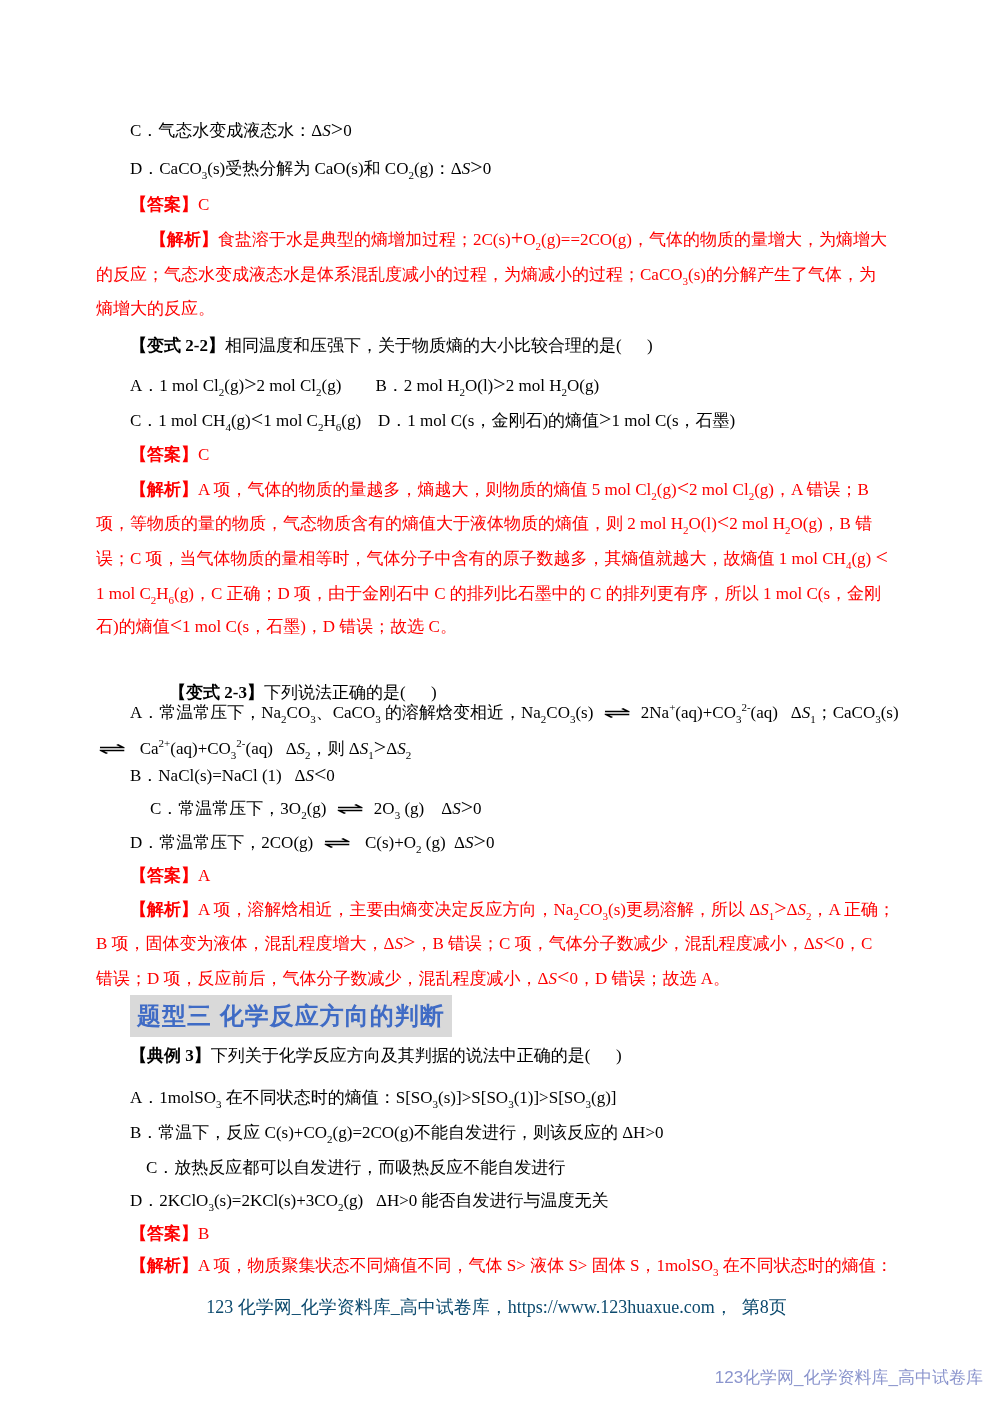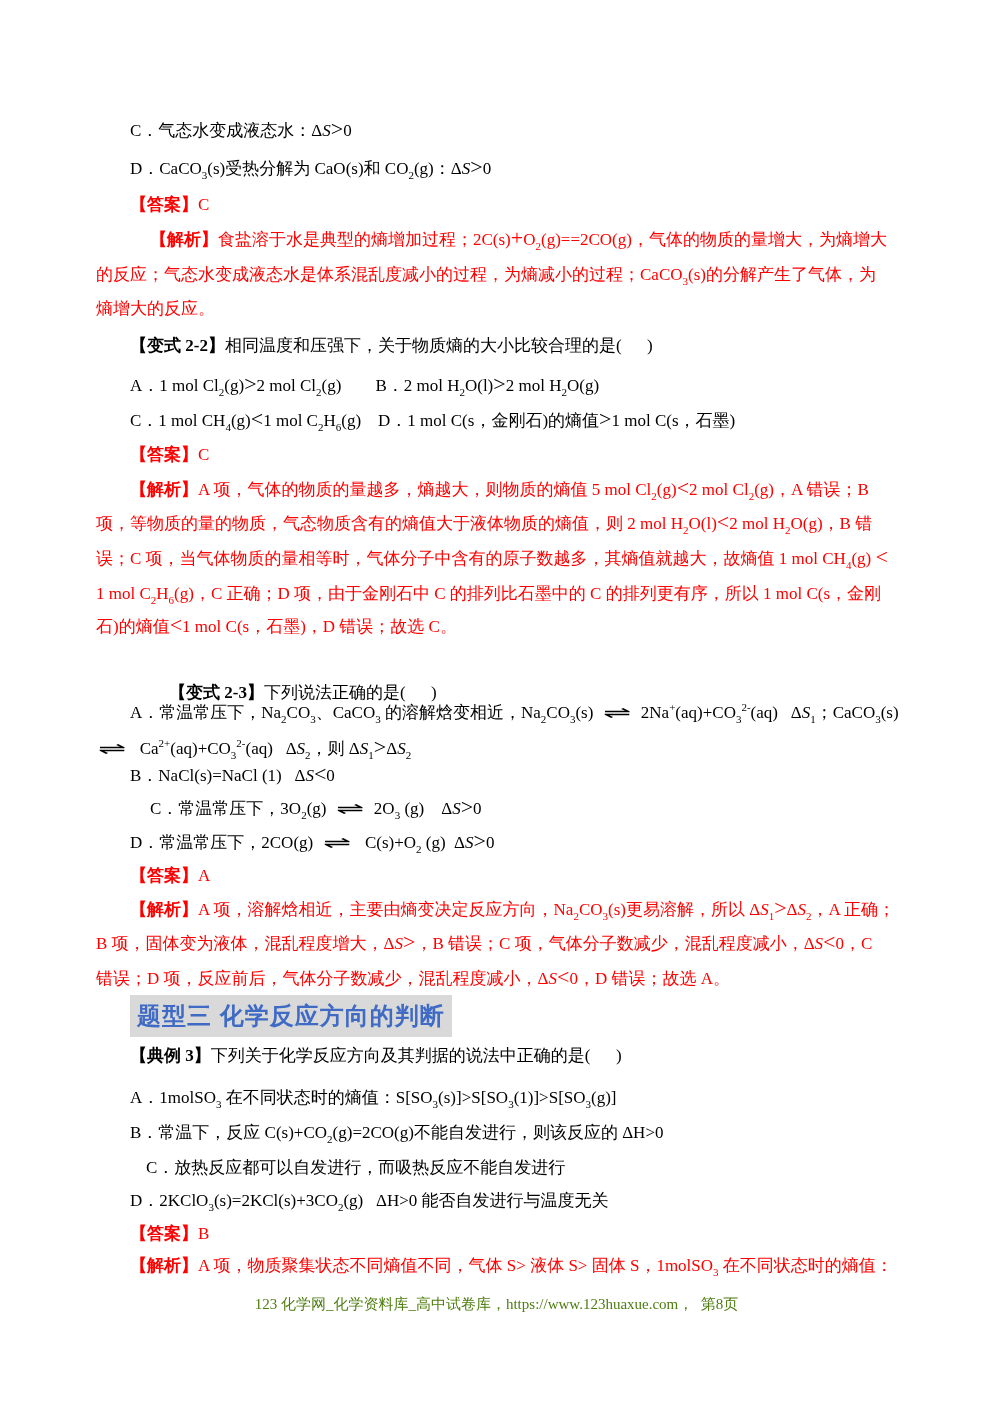--- a/index.html
+++ b/index.html
@@ -36,22 +36,22 @@
     font-weight:bold;
     font-size:24px;
     font-family:"Liberation Sans","DejaVu Sans",sans-serif;
     padding:8px 7px;
     letter-spacing:1px;
   }
   .footer{
     position:absolute;
     left:0;top:1295px;width:993px;
     text-align:center;
-    font-size:15px;
-    color:#4d7c0f;
+    font-size:18px;
+    color:#0c4a6e;
     white-space:pre;
   }
   .watermark{
     position:absolute;
     right:10px;top:1366px;
     color:#8b95cd;
     font-size:17px;
     font-family:"Liberation Sans","DejaVu Sans",sans-serif;
   }
 </style>
@@ -88,13 +88,14 @@
       <div class="line heading" style="left: 130px; top: 995px;"><span>题型三 化学反应方向的判断</span></div>
       <div class="line" style="left: 130px; top: 1043px;"><span class="bold">【典例 3】</span><span>下列关于化学反应方向及其判据的说法中正确的是(      )</span></div>
       <div class="line" style="left: 130px; top: 1085px;"><span>A．1molSO</span><span class="sub">3</span><span> 在不同状态时的熵值：S[SO</span><span class="sub">3</span><span>(s)]&gt;S[SO</span><span class="sub">3</span><span>(1)]&gt;S[SO</span><span class="sub">3</span><span>(g)]</span></div>
       <div class="line" style="left: 130px; top: 1120px;"><span>B．常温下，反应 C(s)+CO</span><span class="sub">2</span><span>(g)=2CO(g)不能自发进行，则该反应的 ΔH&gt;0</span></div>
       <div class="line" style="left: 130px; top: 1155px; margin-left: 16px;"><span>C．放热反应都可以自发进行，而吸热反应不能自发进行</span></div>
       <div class="line" style="left: 130px; top: 1188px;"><span>D．2KClO</span><span class="sub">3</span><span>(s)=2KCl(s)+3CO</span><span class="sub">2</span><span>(g)   ΔH&gt;0 能否自发进行与温度无关</span></div>
       <div class="line" style="left: 130px; top: 1221px;"><span class="red bold">【答案】</span><span class="red">B</span></div>
       <div class="line" style="left: 130px; top: 1253px;"><span class="red bold">【解析】</span><span class="red">A 项，物质聚集状态不同熵值不同，气体 S&gt; 液体 S&gt; 固体 S，1molSO</span><span class="red sub">3</span><span class="red"> 在不同状态时的熵值：</span></div>
     </div>
   <div class="footer">123 化学网_化学资料库_高中试卷库，https://www.123huaxue.com，  第8页</div>
+  <div class="watermark">123化学网_化学资料库_高中试卷库</div>
 </div>
 
 </body></html>

